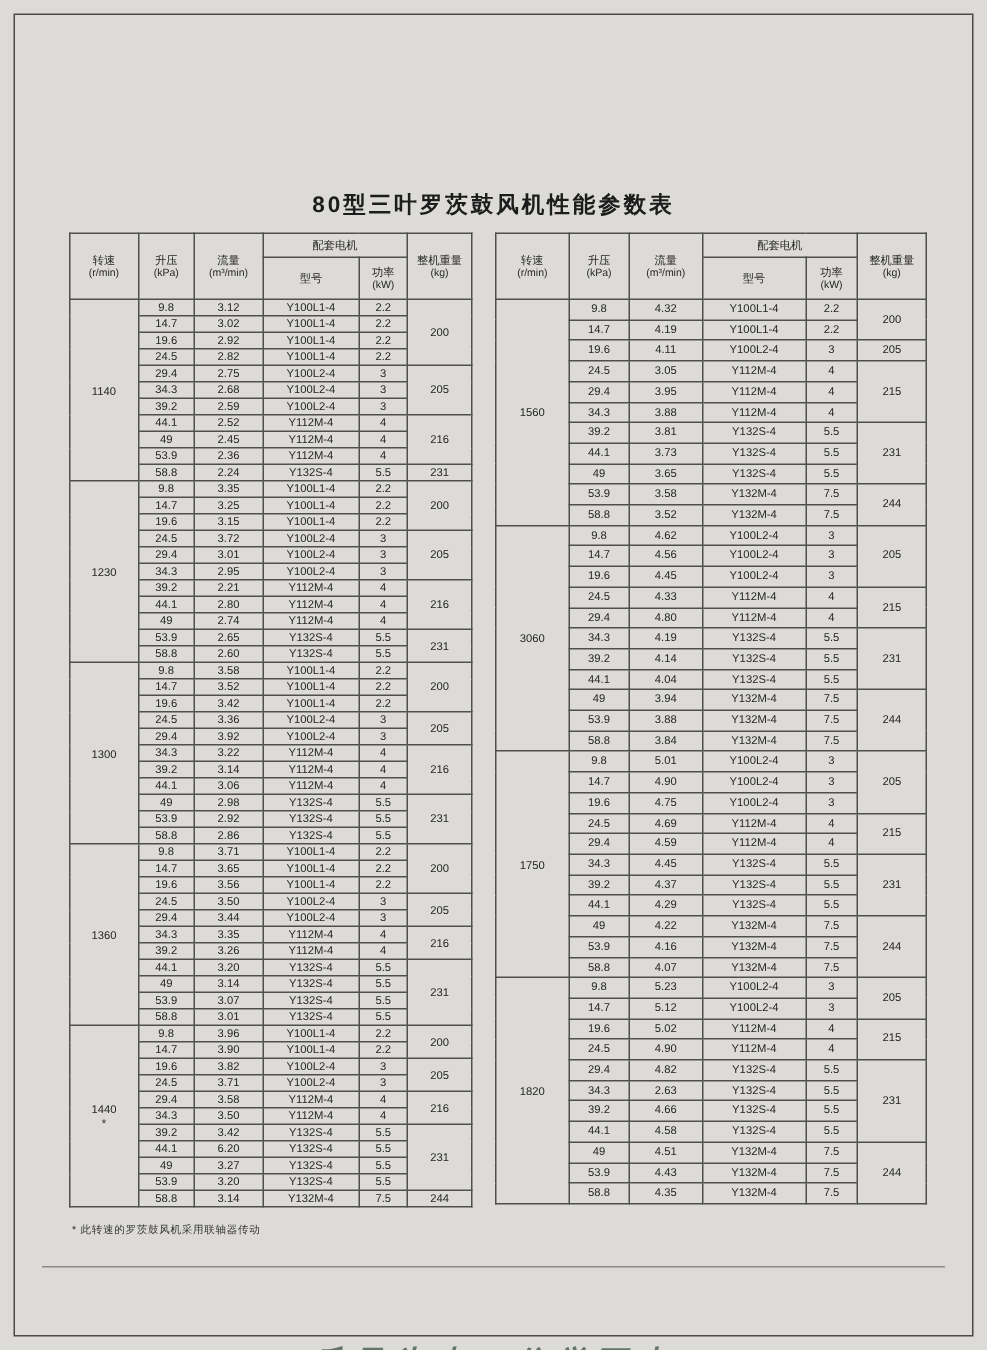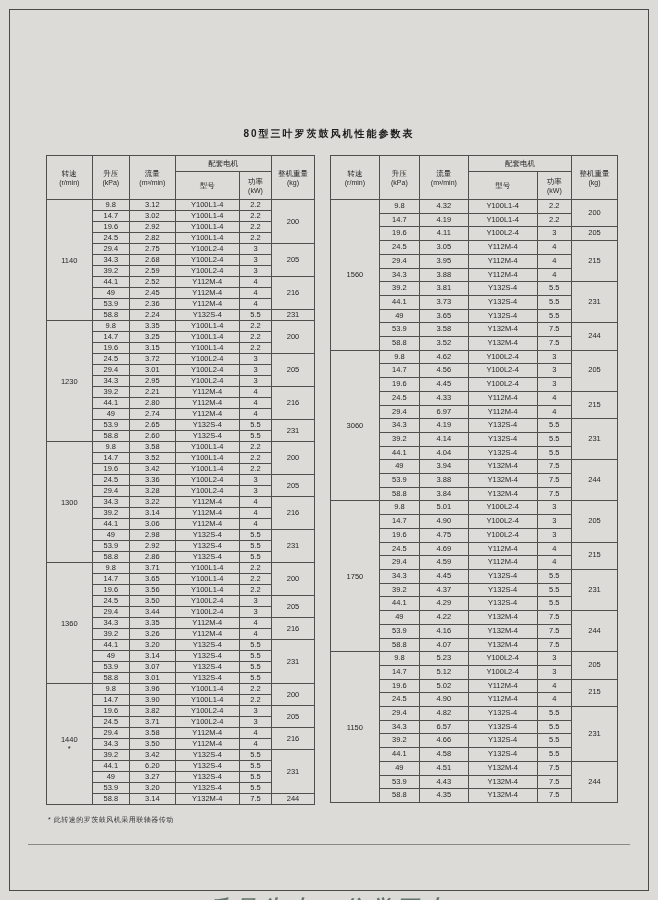--- a/index.html
+++ b/index.html
@@ -10,21 +10,21 @@
     color:#2c2c2c;
     overflow:hidden;
   }
   .page-frame{
     position:absolute;left:9px;top:9px;right:9px;bottom:9px;
     border:1.5px solid #4a4a48;
     pointer-events:none;
   }
   .doc-title{
     position:absolute;top:127px;left:0;width:100%;
-    text-align:center;font-size:10px;font-weight:bold;
+    text-align:center;font-size:15px;font-weight:bold;
     letter-spacing:2px;color:#1c1c1c;
   }
   .tbl{position:absolute;top:155px;}
   #tbl-left{left:46px;width:269px;}
   #tbl-right{left:330px;width:288px;}
   table{border-collapse:collapse;width:100%;table-layout:fixed;}
   th,td{
     border:1px solid #4f4f4d;
     text-align:center;vertical-align:middle;
     font-size:7.5px;font-weight:normal;
@@ -273,21 +273,21 @@
         </tr>
         <tr>
           <td>24.5</td>
           <td>3.36</td>
           <td>Y100L2-4</td>
           <td>3</td>
           <td rowspan="2">205</td>
         </tr>
         <tr>
           <td>29.4</td>
-          <td>3.28</td>
+          <td>3.92</td>
           <td>Y100L2-4</td>
           <td>3</td>
         </tr>
         <tr>
           <td>34.3</td>
           <td>3.22</td>
           <td>Y112M-4</td>
           <td>4</td>
           <td rowspan="3">216</td>
         </tr>
@@ -614,21 +614,21 @@
         </tr>
         <tr>
           <td>24.5</td>
           <td>4.33</td>
           <td>Y112M-4</td>
           <td>4</td>
           <td rowspan="2">215</td>
         </tr>
         <tr>
           <td>29.4</td>
-          <td>6.97</td>
+          <td>4.80</td>
           <td>Y112M-4</td>
           <td>4</td>
         </tr>
         <tr>
           <td>34.3</td>
           <td>4.19</td>
           <td>Y132S-4</td>
           <td>5.5</td>
           <td rowspan="3">231</td>
         </tr>
@@ -731,21 +731,21 @@
           <td>7.5</td>
         </tr>
         <tr>
           <td>58.8</td>
           <td>4.07</td>
           <td>Y132M-4</td>
           <td>7.5</td>
         </tr>
         <tr>
           <td rowspan="11">
-            <div>1150</div>
+            <div>1820</div>
           </td>
           <td>9.8</td>
           <td>5.23</td>
           <td>Y100L2-4</td>
           <td>3</td>
           <td rowspan="2">205</td>
         </tr>
         <tr>
           <td>14.7</td>
           <td>5.12</td>
@@ -767,21 +767,21 @@
         </tr>
         <tr>
           <td>29.4</td>
           <td>4.82</td>
           <td>Y132S-4</td>
           <td>5.5</td>
           <td rowspan="4">231</td>
         </tr>
         <tr>
           <td>34.3</td>
-          <td>6.57</td>
+          <td>2.63</td>
           <td>Y132S-4</td>
           <td>5.5</td>
         </tr>
         <tr>
           <td>39.2</td>
           <td>4.66</td>
           <td>Y132S-4</td>
           <td>5.5</td>
         </tr>
         <tr>

